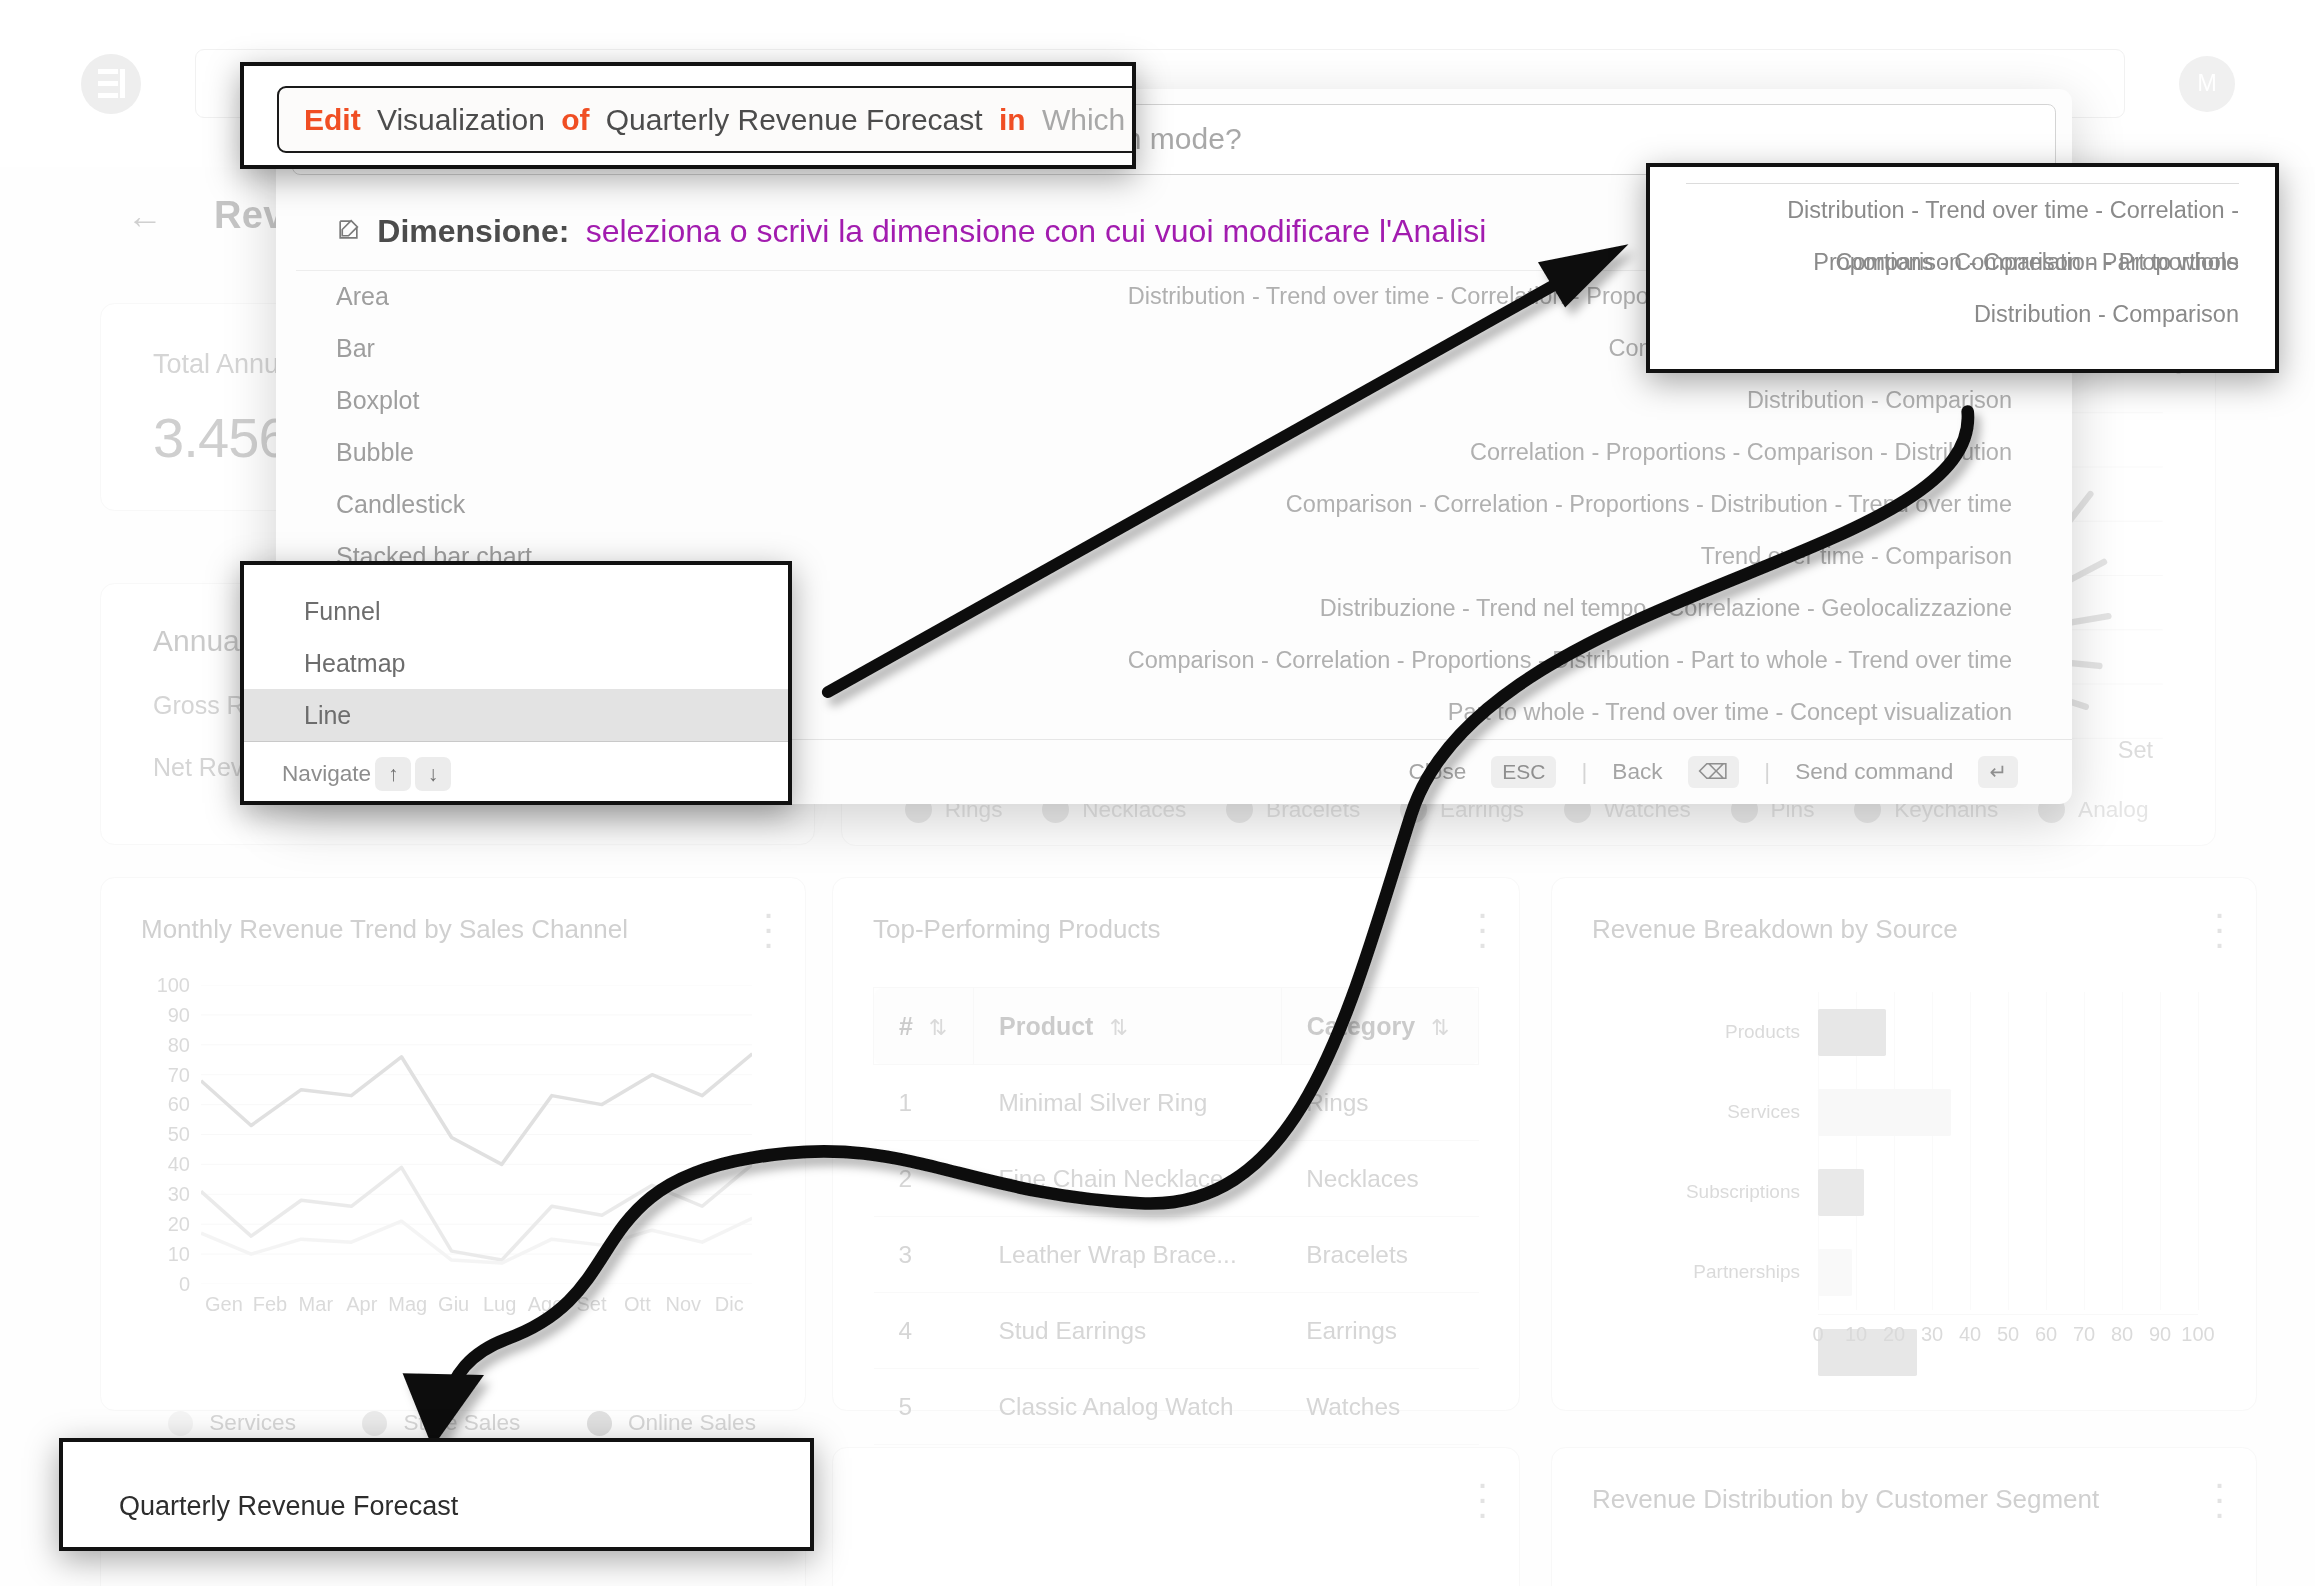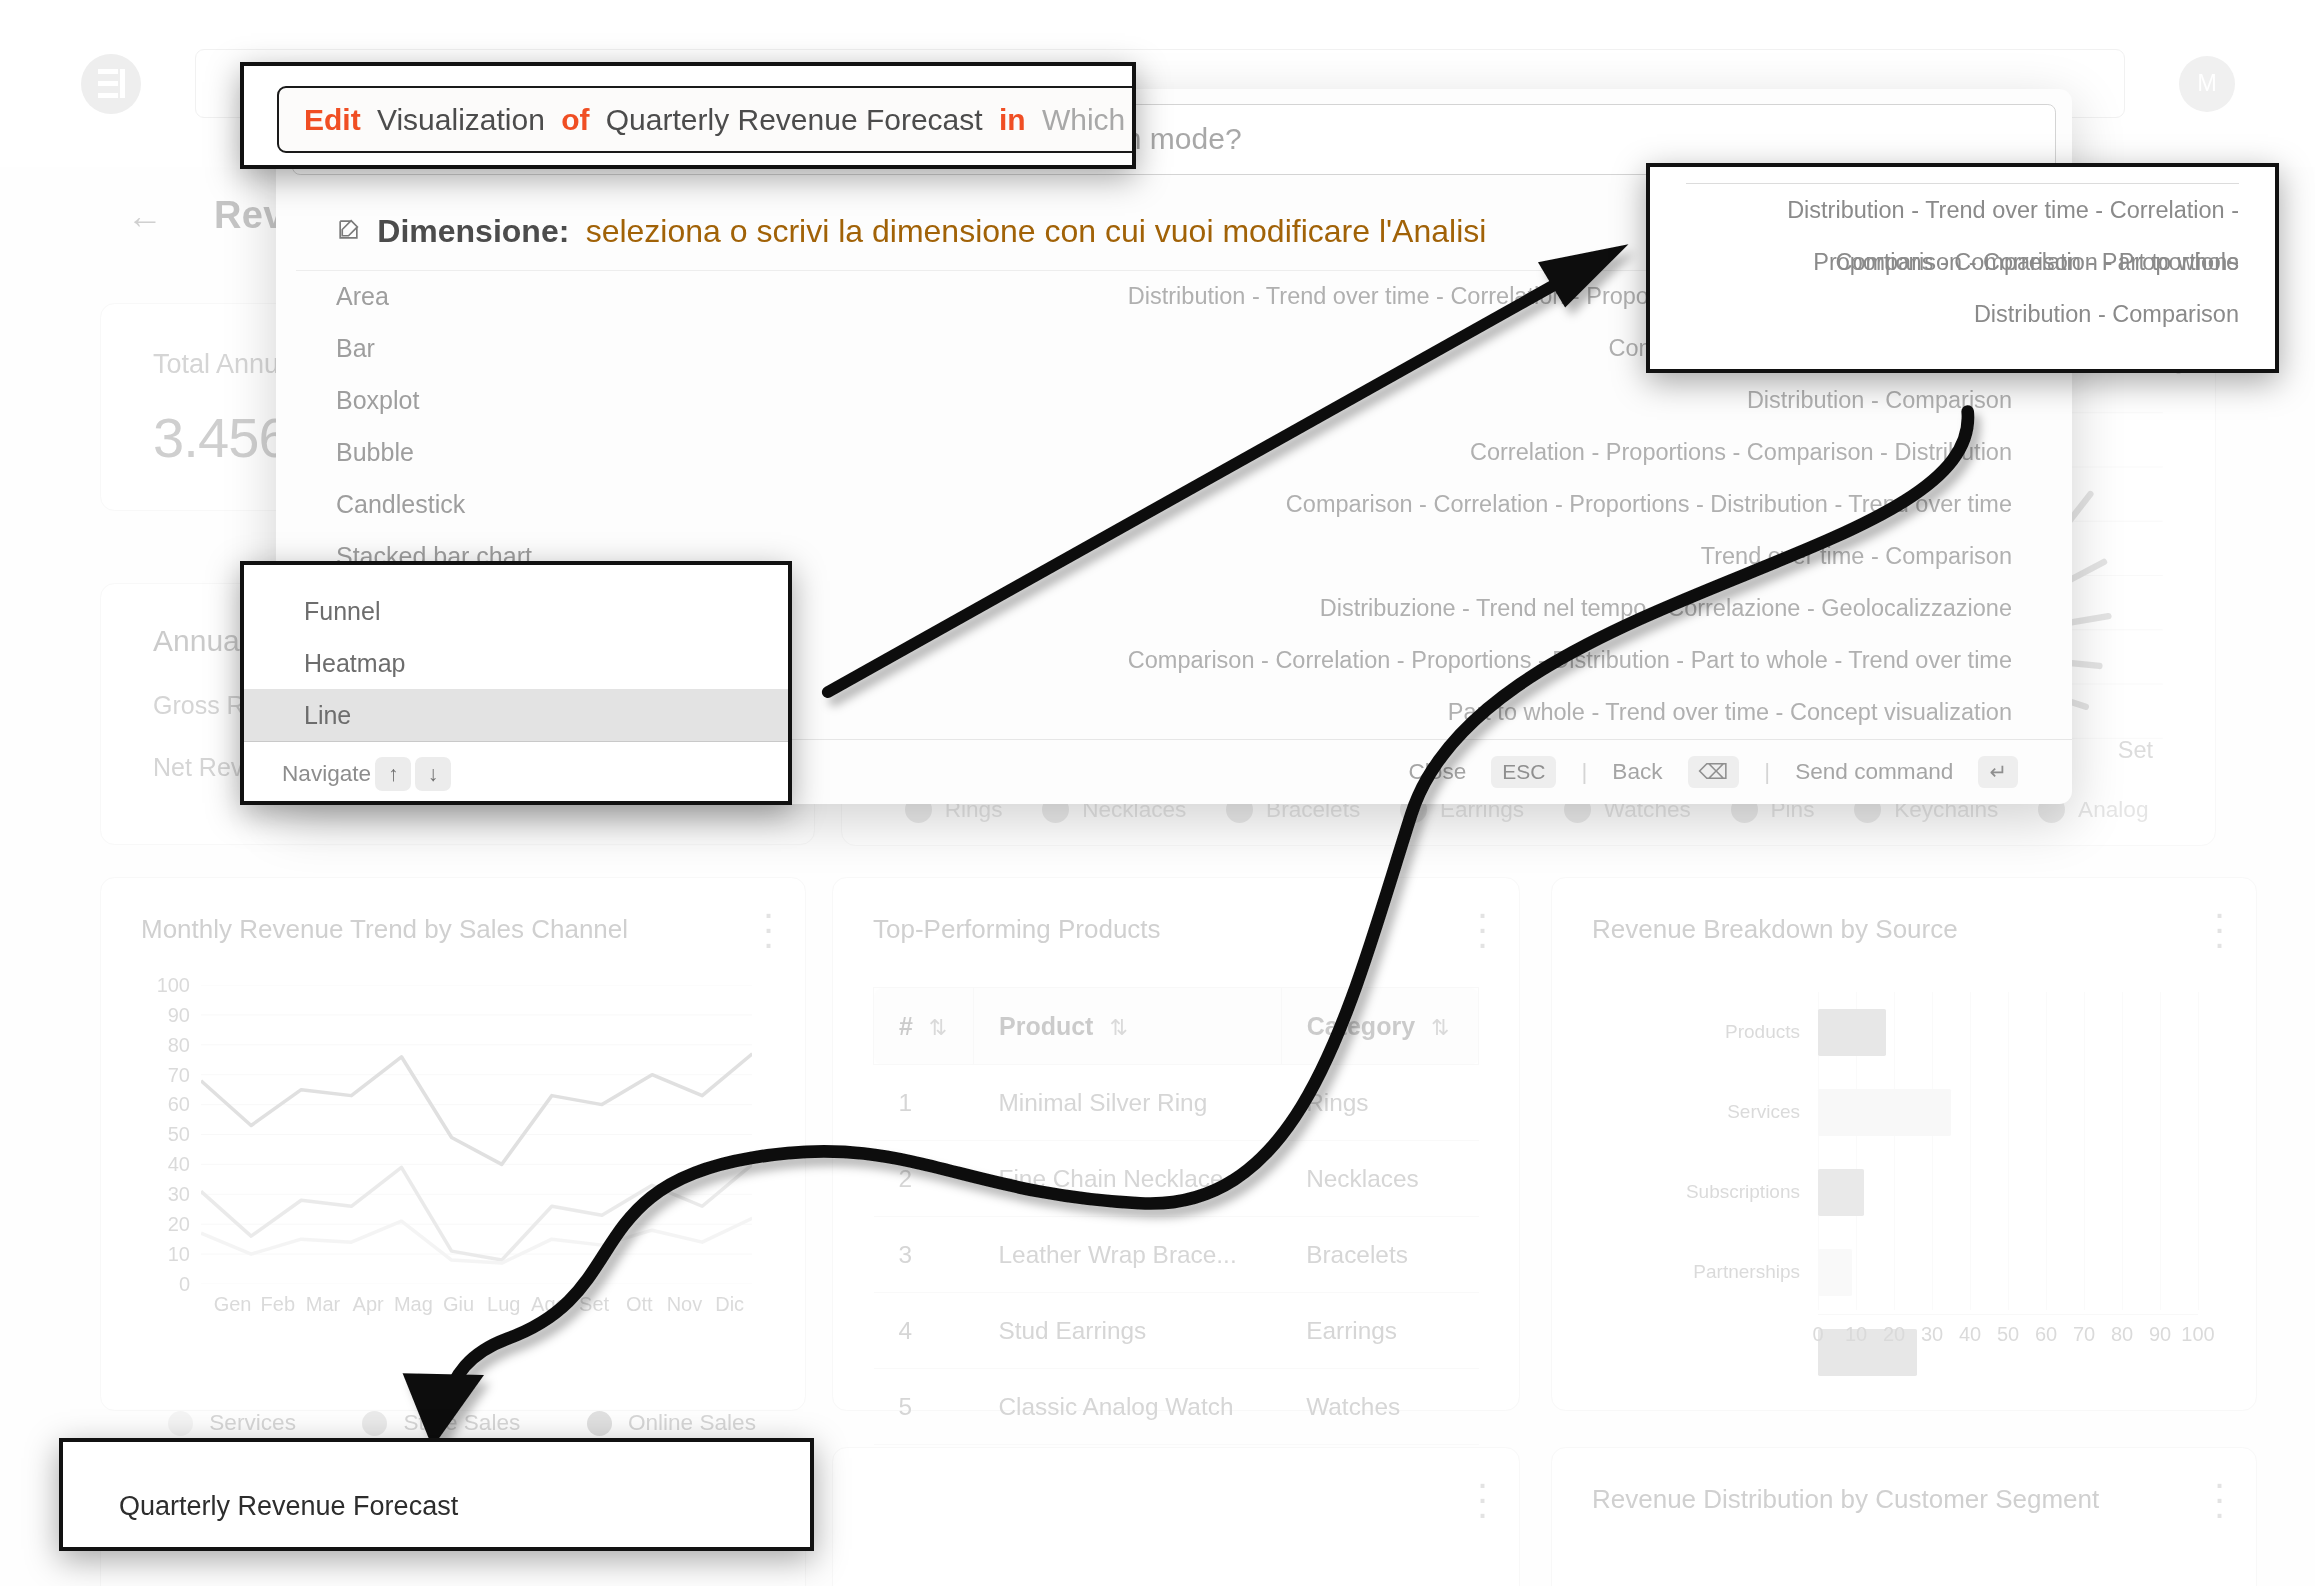--- a/index.html
+++ b/index.html
@@ -87,21 +87,21 @@
   
   #forecast-card { left:100px; top:1447px; width:706px; height:271px; padding:36px 40px; }
   #mid-bottom-card { left:832px; top:1447px; width:688px; height:271px; padding:36px 40px; }
   #dist-card  { left:1551px; top:1447px; width:706px; height:271px; padding:36px 40px; }
 
   
   .lc-wrap { position:relative; margin-top:40px; height:353px; }
   .lc-ylabels { position:absolute; left:0; top:0; width:49px; height:299px; }
   .lc-ylabels div { position:absolute; right:0; font-size:20px; color:#9a9a9a; transform:translateY(-50%); }
   .lc-plot { position:absolute; left:60px; right:12.7px; top:0; height:299px; }
-  .lc-xlabels { position:absolute; left:60px; right:12.7px; top:308px; display:flex;margin-left:9px; }
+  .lc-xlabels { position:absolute; left:60px; right:12.7px; top:308px; display:flex; }
   .lc-xlabels div { flex:1; text-align:center; font-size:20px; color:#9a9a9a; }
   .legend { position:absolute; left:27px; right:9px; top:425px; display:flex; justify-content:space-between; }
   .legend .item { display:flex; align-items:center; gap:16.3px; font-size:22.6px; color:#8e8e8e; }
   .legend .bl { width:25px; height:25px; border-radius:50%; display:block; }
 
   
   .tbl { margin-top:42px; width:100%; border-collapse:collapse; }
   .tbl thead th {
     background:#fafafa; border:0.9px solid #eeeeee;
     font-size:25px; color:#6f6f6f; text-align:left; padding:23.5px 0 23.5px 25px; font-weight:bold;
@@ -143,21 +143,21 @@
   .kw { color:#f04e23; font-weight:bold; }
   .tok { color:#4c4c4c; }
   .ph { color:#a8a8a8; }
 
   #dim-row {
     display:flex; align-items:center; gap:16.3px;
     padding:27px 40px 20px 40px; font-size:32px;
     border-bottom:0.9px solid #ededed; margin:11px 20px 0 20px;
   }
   #dim-row .dim-strong { color:#4c4c4c; font-weight:bold; }
-  #dim-row .dim-ph { color:#a16207; }
+  #dim-row .dim-ph { color:#a21caf; }
 
   #opt-list { flex:1; position:relative; overflow:hidden; }
   .opt {
     height:52px; display:flex; align-items:center;
     padding:0 60px; font-size:25px; color:#9e9e9e;
     justify-content:space-between;
   }
   .opt.sel { background:#e8e8e8; }
   .opt .desc { color:#b0b0b0; font-size:23.5px; }
 

